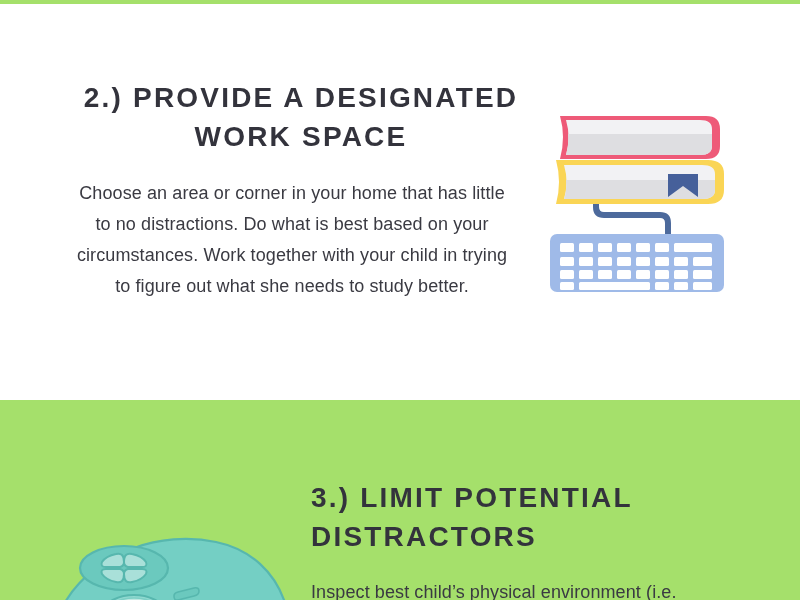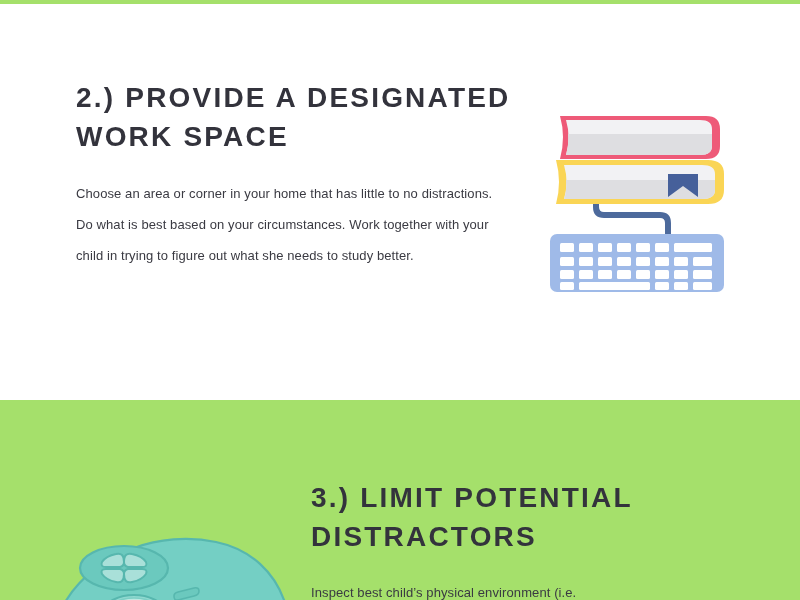--- a/index.html
+++ b/index.html
@@ -34,20 +34,21 @@
   }
 
   
   .section-white {
     position: absolute;
     left: 0;
     top: 4px;
     width: 800px;
     height: 396px;
     background: #ffffff;
+    text-align: center;
   }
 
   .sec2-text {
     position: absolute;
     left: 76px;
     top: 74px;
     width: 450px;
   }
 
   .heading {
@@ -55,21 +56,21 @@
     font-weight: bold;
     font-size: 28px;
     line-height: 39px;
     letter-spacing: 2.2px;
     margin: 0;
     text-transform: uppercase;
   }
 
   .body-copy {
     color: #3a3a42;
-    font-size: 13px;
+    font-size: 18px;
     line-height: 31px;
     letter-spacing: 0.1px;
     margin: 0;
   }
 
   .sec2-body {
     margin-top: 22px;
     width: 432px;
   }
 

